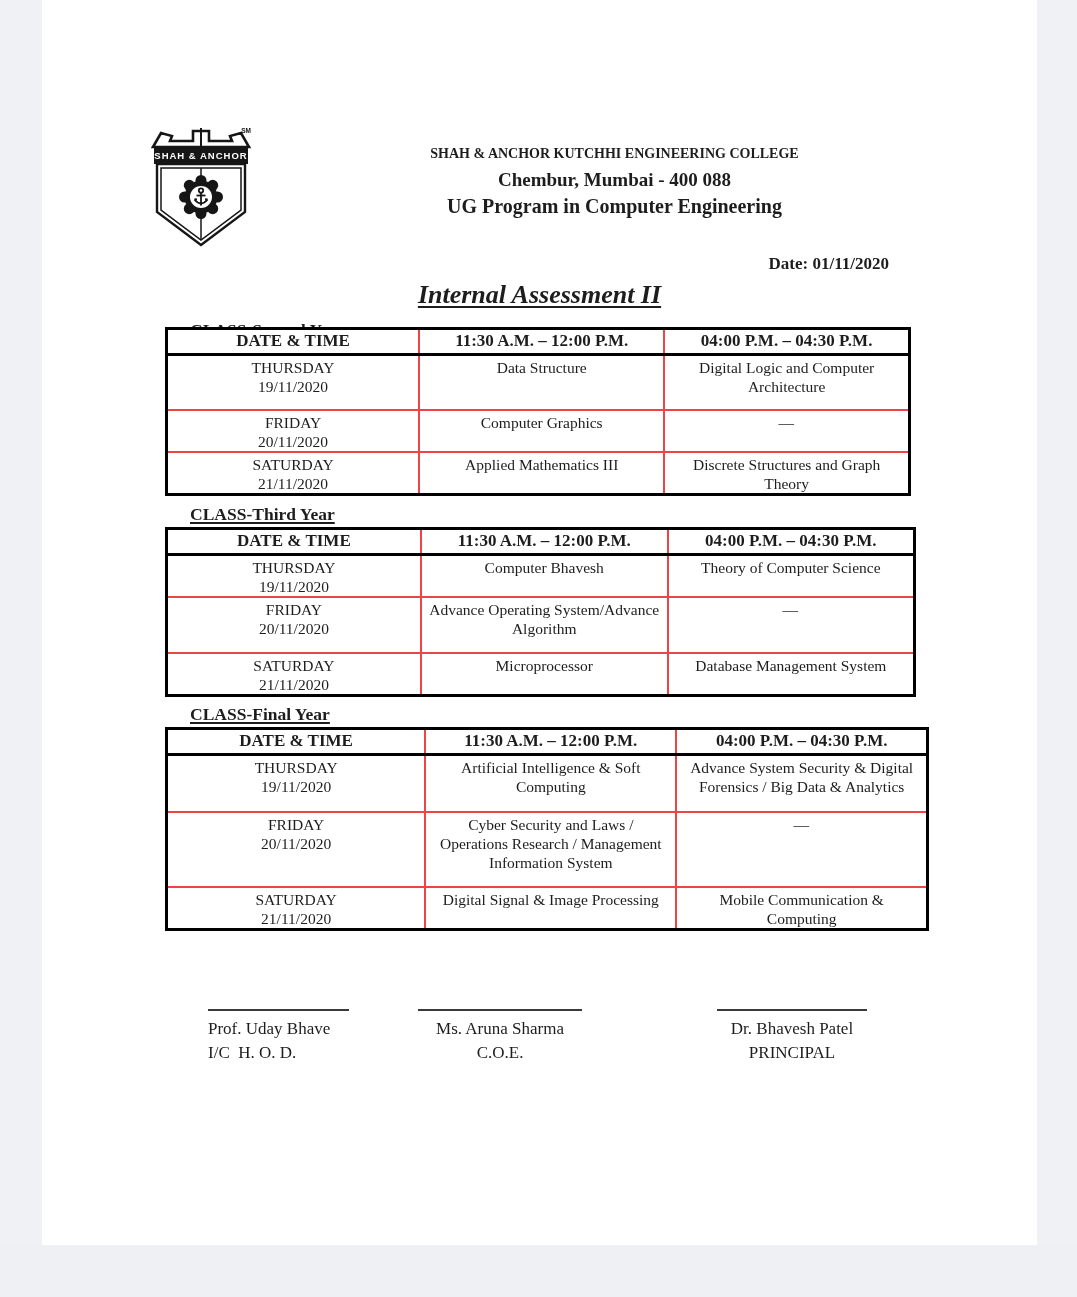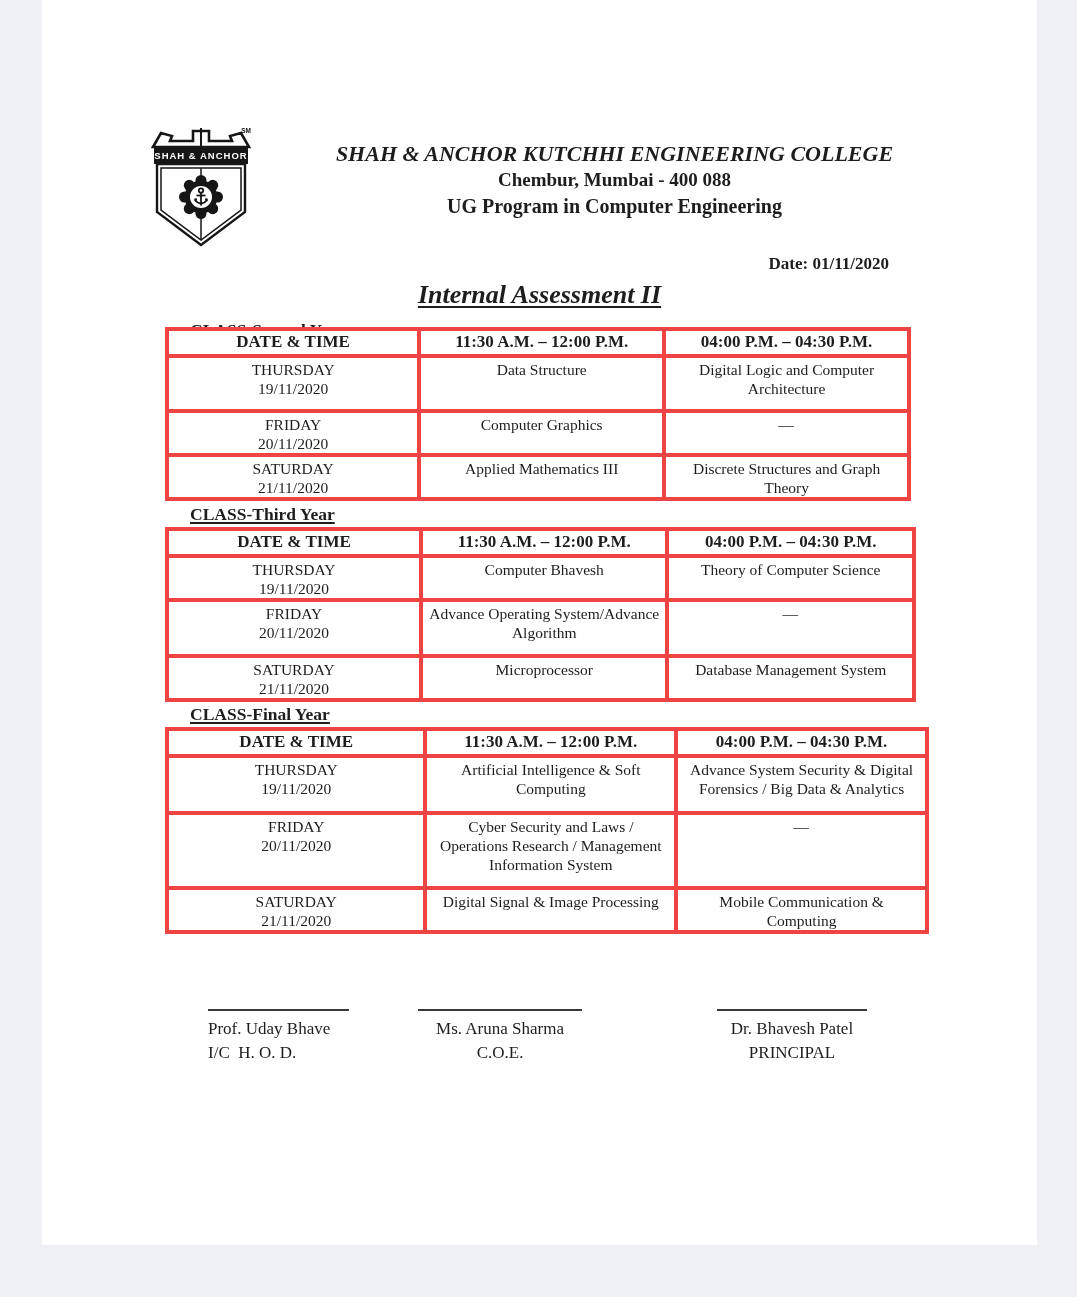--- a/index.html
+++ b/index.html
@@ -13,35 +13,35 @@
   .stage { position:relative; width:1077px; height:1245px; background:#eff1f4; overflow:hidden; }
   .page  { position:absolute; left:42px; top:0; width:995px; height:1291px; background:#ffffff; }
   .page-shadow { position:absolute; left:42px; top:1291px; width:995px; height:6px; background:#c6c8ca; }
 
   
   .logo { position:absolute; left:108px; top:126px; width:102px; height:122px; }
 
   
   .header-block { position:absolute; left:150px; right:0; top:140px; text-align:center; }
   .trust    { font-weight:bold; font-size:17px;   line-height:24px; }
-  .college  { font-weight:bold; font-size:22px;   line-height:28px;font-style:italic; }
+  .college  { font-weight:bold; font-size:14px;   line-height:28px; }
   .address  { font-weight:bold; font-size:19px; line-height:24px; }
   .program  { font-weight:bold; font-size:20px;   line-height:28px; }
 
   .date-line { position:absolute; top:254px; right:148px; font-weight:bold; font-size:17px; }
   .doc-title { position:absolute; top:280px; left:0; width:100%; text-align:center;
                font-weight:bold; font-size:26px; text-decoration:underline;
                text-decoration-thickness:2px; text-underline-offset:3px;font-style:italic; }
 
   .class-label { position:absolute; left:148px; font-weight:bold; font-size:17.5px;
                  text-decoration:underline; text-decoration-thickness:2px; text-underline-offset:2px; }
 
   table.tt { position:absolute; left:123px; border-collapse:collapse; table-layout:fixed;
              border:3px solid #000; background:#fff; }
-  .tt th, .tt td { border:4px solid #ef4444; text-align:center; overflow:hidden; }
+  .tt th, .tt td { border:2px solid #ef4444; text-align:center; overflow:hidden; }
   .tt th { font-weight:bold; font-size:17px; vertical-align:middle; padding:1px 0 2px;
            border-bottom:3px solid #000; }
   .tt td { font-size:15.5px; line-height:19px; vertical-align:top; padding:2px 6px 0; }
   .tt .c1 { width:34%; } .tt .c2 { width:33%; } .tt .c3 { width:33%; }
   .day-cell div { line-height:19px; }
   .dash { letter-spacing:1px; }
 
   .t1 { top:327px; width:746px; }
   .t2 { top:527px; width:751px; }
   .t3 { top:727px; width:764px; }

